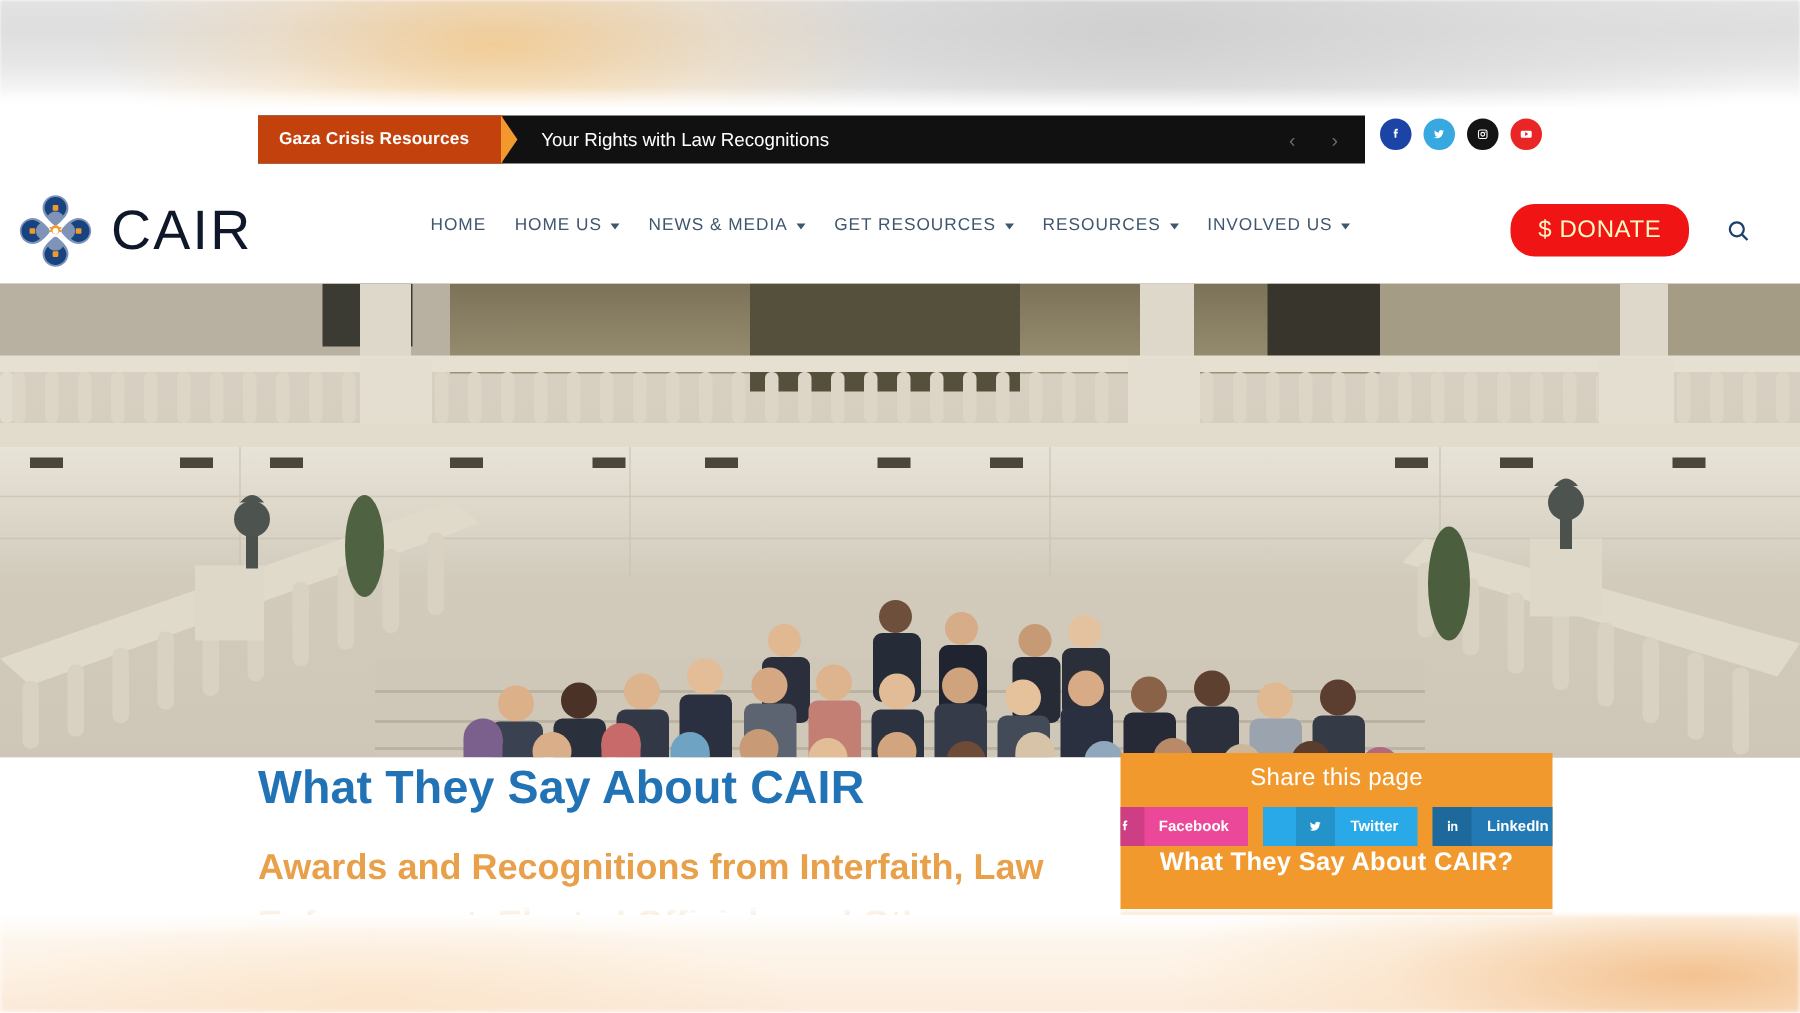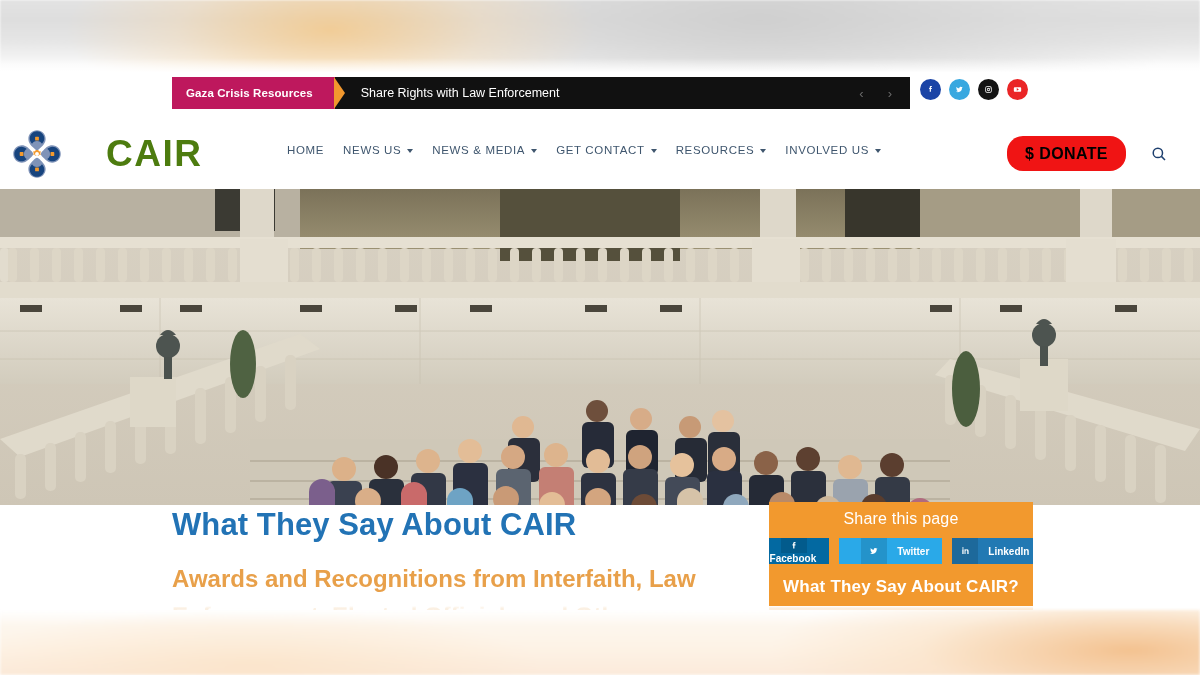--- a/index.html
+++ b/index.html
@@ -28,21 +28,21 @@
   
   .ticker-row{
     position:absolute; left:0; top:72px; width:1200px; height:43px;
     background:#ffffff; display:flex; align-items:center;
   }
   .ticker{
     position:absolute; left:172px; top:77px; width:738px; height:32px;
     background:#111111; display:flex; align-items:center;
   }
   .ticker-tag{
-    position:relative; height:32px; background:#be185d; color:#ffffff;
+    position:relative; height:32px; background:#c2410c; color:#ffffff;
     display:flex; align-items:center; padding:0 22px 0 14px;
     font-size:11.5px; font-weight:bold; letter-spacing:.1px; white-space:nowrap;
     z-index:2;
   }
   .ticker-tag:after{
     content:""; position:absolute; right:-10px; top:0;
     border-top:16px solid transparent; border-bottom:16px solid transparent;
     border-left:11px solid #f2982e;
   }
   .ticker-headline{
@@ -68,40 +68,39 @@
   .soc-yt{ background:#ea2526; }
 
   
   .navbar{
     position:absolute; left:0; top:115px; width:1200px; height:74px;
     background:#ffffff; display:flex; align-items:center;
   }
   .logo{ position:absolute; left:10px; top:127px; display:flex; align-items:center; gap:10px; }
   .logo-mark{ width:54px; height:54px; position:relative; }
   .logo-text{
-    font-size:37px; font-weight:bold; color:#4d7c0f; letter-spacing:1.5px;
+    font-size:37px; font-weight:normal; color:#0f172a; letter-spacing:1.5px;
     font-family:"Liberation Sans", sans-serif;
-    margin-left:32px;
   }
 
   .mainnav{ position:absolute; left:287px; top:144px; display:flex; gap:19px; align-items:center; }
   .navitem{
     display:flex; align-items:center; gap:6px;
     font-size:11.5px; color:#3f566e; letter-spacing:.65px; white-space:nowrap;
   }
   .caret{
     width:0; height:0; border-left:3.5px solid transparent; border-right:3.5px solid transparent;
     border-top:4px solid #3f566e; display:inline-block; margin-bottom:-1px;
   }
 
   .donate{
     position:absolute; left:1007px; top:136px; width:119px; height:35px;
-    background:#f01414; border-radius:16px; color:#000000;
+    background:#f01414; border-radius:16px; color:#fef9c3;
     display:flex; align-items:center; justify-content:center;
-    font-size:16px; font-weight:bold; letter-spacing:.4px;
+    font-size:16px; font-weight:normal; letter-spacing:.4px;
   }
   .searchbtn{
     position:absolute; left:1150px; top:145px; width:18px; height:18px;
   }
   .searchbtn svg{ width:18px; height:18px; stroke:#1d3f6e; fill:none; stroke-width:2; }
 
   
   .hero{
     position:absolute; left:0; top:189px; width:1200px; height:316px;
     overflow:hidden; background:#b9b2a4;
@@ -118,43 +117,43 @@
     font-size:31px; font-weight:bold; color:#2273b5; letter-spacing:.1px;
     white-space:nowrap;
   }
   .page-sub{
     position:absolute; left:172px; top:55px; width:530px;
     font-size:24px; color:#e8a04a; line-height:37px;
   }
 
   
   .share{
-    position:absolute; left:769px; top:502px; width:264px; height:108px;
+    position:absolute; left:747px; top:502px; width:288px; height:108px;
     background:#f2992e; overflow:hidden;
   }
   .share-title{
     text-align:center; color:#ffffff; font-size:16px; padding-top:8px; letter-spacing:.2px;
   }
   .share-btns{ display:flex; gap:10px; justify-content:center; padding-top:10px; }
   .sbtn{
     height:26px; display:flex; align-items:center; color:#ffffff;
     font-size:10px; font-weight:bold;
   }
   .sbtn .ic{
     width:26px; height:26px; display:flex; align-items:center; justify-content:center;
     background:rgba(0,0,0,.13);
   }
   .sbtn .lb{ padding:0 13px 0 10px; white-space:nowrap; }
   .sbtn svg{ width:12px; height:12px; fill:#ffffff; }
-  .sb-fb{ background:#0369a1;flex-direction:column; }
+  .sb-fb{ background:#ec4899; }
   .sb-tw{ background:#2aa9e8;padding-left:22px; }
   .sb-li{ background:#2279b3;text-align:center; }
   .share-sub{
     text-align:center; color:#ffffff; font-size:17px; font-weight:bold;
-    padding-top:13px; letter-spacing:.2px;
+    padding-top:1px; letter-spacing:.2px;
   }
 
   
   .chrome-bottom{
     position:absolute; left:0; top:610px; width:1200px; height:65px;
     background:
       radial-gradient(ellipse 420px 90px at 1130px 40px, rgba(240,178,116,.75) 0%, rgba(248,214,175,.35) 50%, rgba(253,243,232,0) 85%),
       radial-gradient(ellipse 360px 70px at 250px 55px, rgba(250,222,189,.55) 0%, rgba(253,243,232,0) 80%),
       linear-gradient(180deg,#ffffff 0%, #fdf6ed 25%, #fdf2e5 60%, #fbeada 100%),
       linear-gradient(90deg,#fdfcfb 0%, #fcf4e9 20%, #fdf7ef 48%, #f9e6cf 78%, #f3c999 100%);
@@ -170,21 +169,21 @@
 
 <div class="chrome-top"></div>
 <div class="chrome-top-fade"></div>
 
 <div class="ticker-row"></div>
 
 <div class="ticker">
   <div class="ticker-tag">
     <span>Gaza Crisis Resources</span>
   </div>
-  <div class="ticker-headline">Share Rights with Law Enforcement</div>
+  <div class="ticker-headline">Your Rights with Law Recognitions</div>
   <div class="ticker-arrows">
     <span>‹</span>
     <span>›</span>
   </div>
 </div>
 
 <div class="socials">
   <a class="soc soc-fb">
     <svg viewBox="0 0 24 24">
         <path d="M15.1 8.5h-2.2V7.2c0-.6.4-.8.7-.8h1.4V4.1h-2c-2.2 0-2.7 1.6-2.7 2.7v1.7H9v2.4h1.3V17h2.6v-6.1h1.9l.3-2.4z"></path>
@@ -235,29 +234,29 @@
     </svg>
   </span>
   <span class="logo-text">CAIR</span>
 </a>
 
 <nav class="mainnav">
   <a class="navitem">
     <span>HOME</span>
   </a>
   <a class="navitem">
-    <span>NEWS US</span>
+    <span>HOME US</span>
     <i class="caret"></i>
   </a>
   <a class="navitem">
     <span>NEWS &amp; MEDIA</span>
     <i class="caret"></i>
   </a>
   <a class="navitem">
-    <span>GET CONTACT</span>
+    <span>GET RESOURCES</span>
     <i class="caret"></i>
   </a>
   <a class="navitem">
     <span>RESOURCES</span>
     <i class="caret"></i>
   </a>
   <a class="navitem">
     <span>INVOLVED US</span>
     <i class="caret"></i>
   </a>

